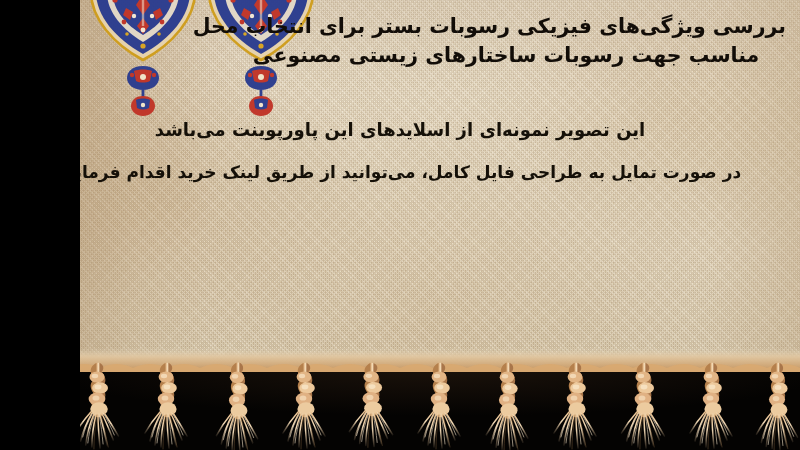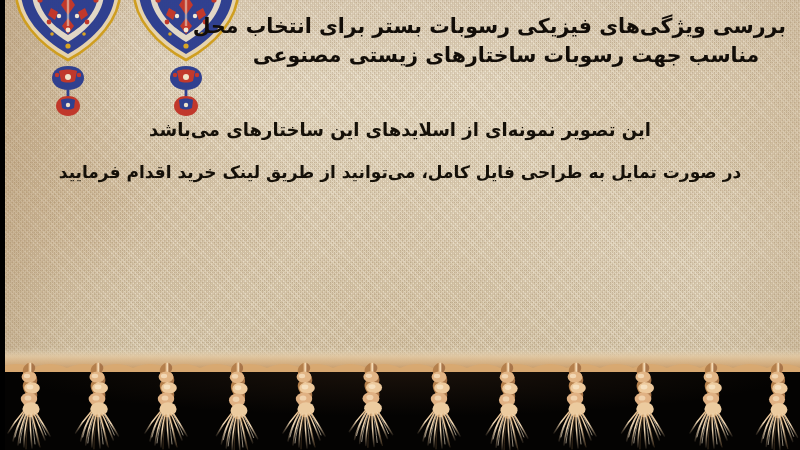--- a/index.html
+++ b/index.html
@@ -3,21 +3,21 @@
 <meta charset="utf-8">
 <title>Slide Preview</title>
 <style>
   html, body {
     margin: 0;
     padding: 0;
     background: #000;
   }
   #slide {
     position: relative;
-    width: 795px;
+    width: 720px;
     height: 450px;
     overflow: hidden;
     font-family: "DejaVu Sans", "Liberation Sans", sans-serif;
     background: #0ea5e9;
   }
 
   
   .canvas-bg {
     position: absolute;
     inset: 0 0 82px 0;
@@ -246,21 +246,21 @@
       </g>
     </svg>
   </div>
 
   <div class="title-block">
     <div class="title-line">بررسی ویژگی‌های فیزیکی رسوبات بستر برای انتخاب محل</div>
     <div class="title-line">مناسب جهت رسوبات ساختارهای زیستی مصنوعی</div>
   </div>
 
   <div class="body-block">
-    <div class="body-line l1">این تصویر نمونه‌ای از اسلایدهای این ساختارهای می‌باشد</div>
+    <div class="body-line l1">این تصویر نمونه‌ای از اسلایدهای این پاورپوینت می‌باشد</div>
     <div class="body-line l3">در صورت تمایل به طراحی فایل کامل، می‌توانید از طریق لینک خرید اقدام فرمایید</div>
   </div>
 
   <div class="black-base"></div>
 
   <div class="selvedge"></div>
 
   <div class="fringe-layer">
     <svg width="800" height="102" viewBox="0 0 800 102" xmlns="http://www.w3.org/2000/svg" preserveAspectRatio="none">
       <defs>

